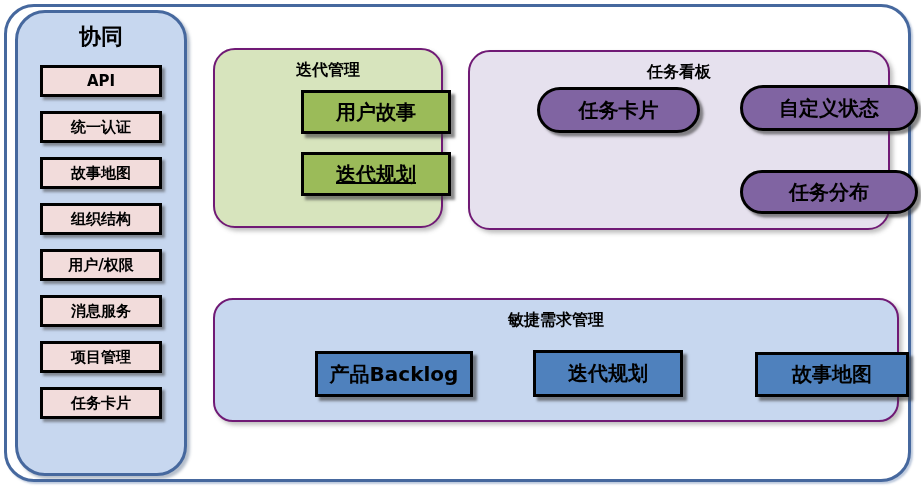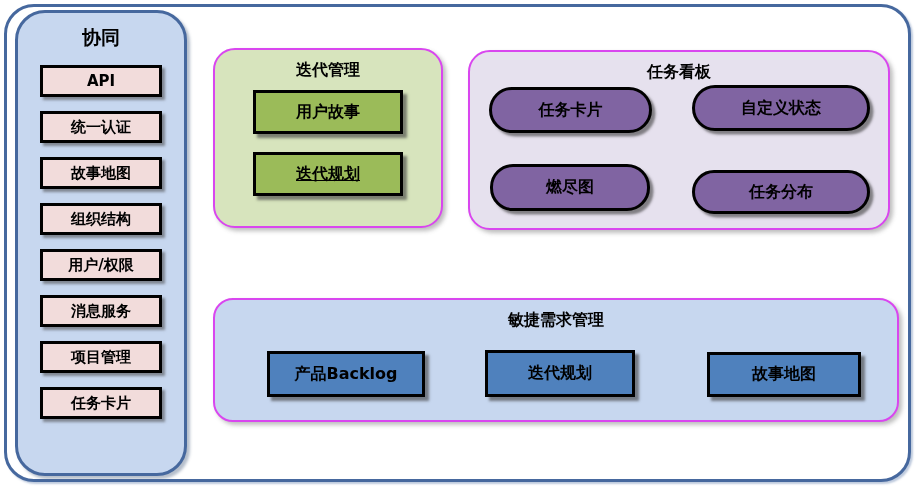--- a/index.html
+++ b/index.html
@@ -33,21 +33,21 @@
     width: 172px; height: 466px;
     background: #c7d7ef;
     border: 3px solid #46689e;
     border-radius: 30px;
     box-shadow: 3px 3px 3px rgba(90,110,140,0.45);
     box-sizing: border-box;
   }
   .sidebar-title {
     margin-top: 12px;
     text-align: center;
-    font-size: 19px;
+    font-size: 22px;
     font-weight: bold;
     line-height: 24px;
   }
   .sidebar-items {
     margin-top: 16px;
     display: flex;
     flex-direction: column;
     align-items: center;
     gap: 14px;
   }
@@ -57,39 +57,40 @@
     border: 3px solid #000;
     box-shadow: 3px 3px 2.5px rgba(70,70,70,0.55);
     display: flex; align-items: center; justify-content: center;
     font-size: 15px; font-weight: bold;
     flex: none;
   }
 
   
   .panel {
     position: absolute;
-    border: 2px solid #d946ef;
+    border: 2px solid #701a75;
     border-radius: 22px;
     box-shadow: 3px 3px 4px rgba(110,110,110,0.45);
     box-sizing: border-box;
   }
   .panel-title {
     text-align: center;
     font-size: 16px;
     font-weight: bold;
     margin-top: 10px;
     line-height: 20px;
   }
   .item-box {
     position: absolute;
     border: 3px solid #000;
     box-shadow: 3.5px 3.5px 2.5px rgba(60,60,60,0.6);
     display: flex; align-items: center; justify-content: center;
-    font-size: 16px; font-weight: bold;
+    font-size: 20px; font-weight: bold;
     box-sizing: content-box;
+    margin-left: 48px;
   }
 
   
   .panel-iteration { left: 213px; top: 48px; width: 230px; height: 180px; background: #d7e4bd; }
   .green-box { background: #9bbb59; width: 144px; height: 38px; left: 38px; }
   .green-box.b0 { top: 40px; }
   .green-box.b1 { top: 102px; text-decoration: underline; }
 
   
   .panel-taskboard { left: 468px; top: 50px; width: 422px; height: 180px; background: #e6e1ee; }
@@ -130,21 +131,20 @@
   <div class="panel panel-iteration">
     <div class="panel-title">迭代管理</div>
     <div class="item-box green-box b0">用户故事</div>
     <div class="item-box green-box b1">迭代规划</div>
   </div>
 
   <div class="panel panel-taskboard">
     <div class="panel-title">任务看板</div>
     <div class="item-box purple-box b0">任务卡片</div>
     <div class="item-box purple-box b1">自定义状态</div>
-    <div class="item-box purple-box b2">燃尽图</div>
     <div class="item-box purple-box b3">任务分布</div>
   </div>
 
   <div class="panel panel-agile">
     <div class="panel-title">敏捷需求管理</div>
     <div class="item-box blue-box b0">产品Backlog</div>
     <div class="item-box blue-box b1">迭代规划</div>
     <div class="item-box blue-box b2">故事地图</div>
   </div>
 

